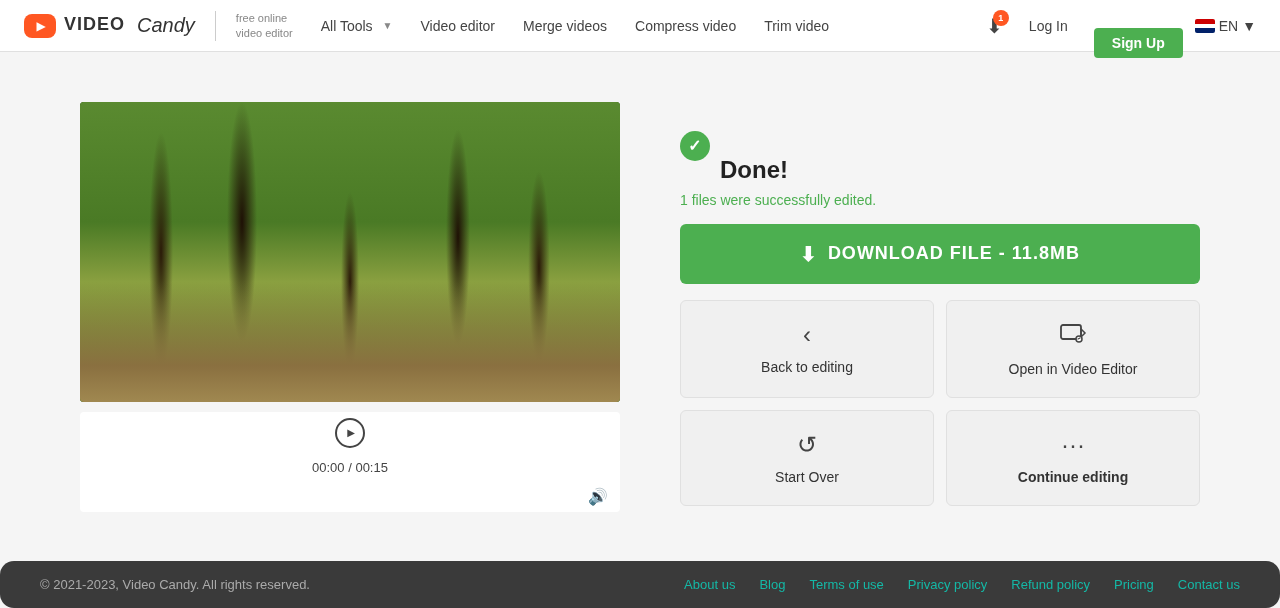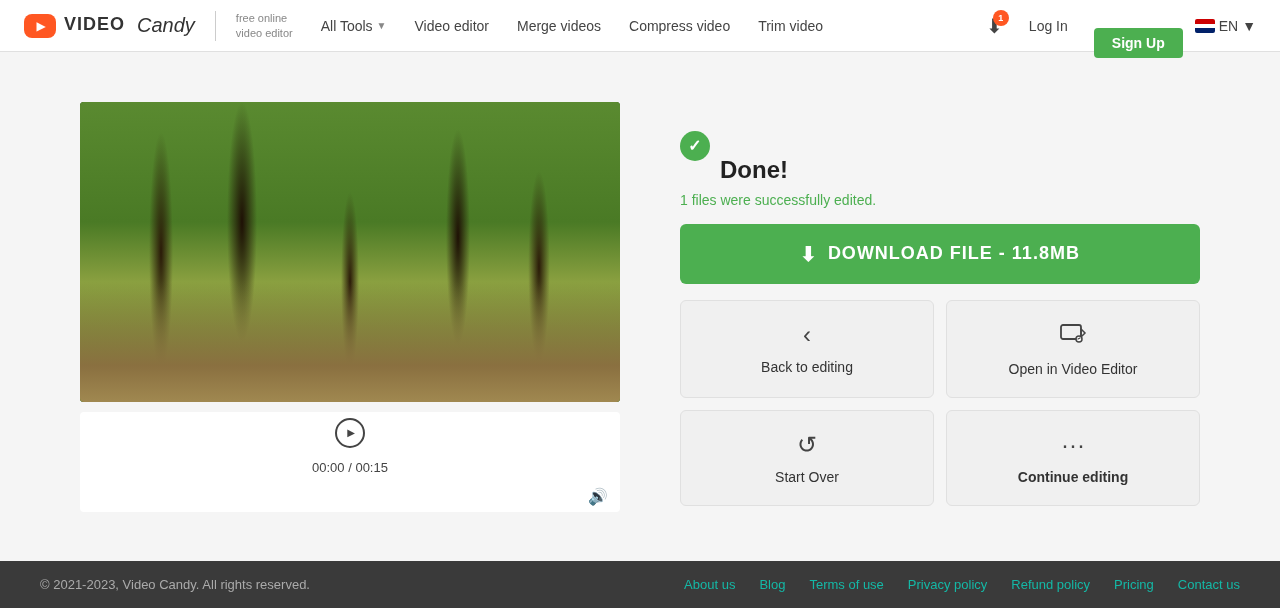--- a/index.html
+++ b/index.html
@@ -71,21 +71,21 @@
       flex: 1;
     }
     .nav-link {
       padding: 6px 12px;
       font-size: 14px;
       color: #444;
       cursor: pointer;
       white-space: nowrap;
       display: flex;
       align-items: center;
-      gap: 4px;
+      gap: 10px;
     }
     .nav-link .chevron { font-size: 10px; color: #888; }
     .header-right {
       display: flex;
       align-items: center;
       gap: 12px;
       margin-left: auto;
     }
     .download-icon-btn {
       position: relative;
@@ -321,20 +321,21 @@
 
     
     .footer {
       background: #3a3a3a;
       color: #ccc;
       padding: 16px 40px;
       display: flex;
       align-items: center;
       justify-content: space-between;
       font-size: 13px;
+      border-radius: 14px;
     }
     .footer-copyright {
       color: #aaa;
     }
     .footer-links {
       display: flex;
       gap: 24px;
     }
     .footer-link {
       color: #14b8a6;

